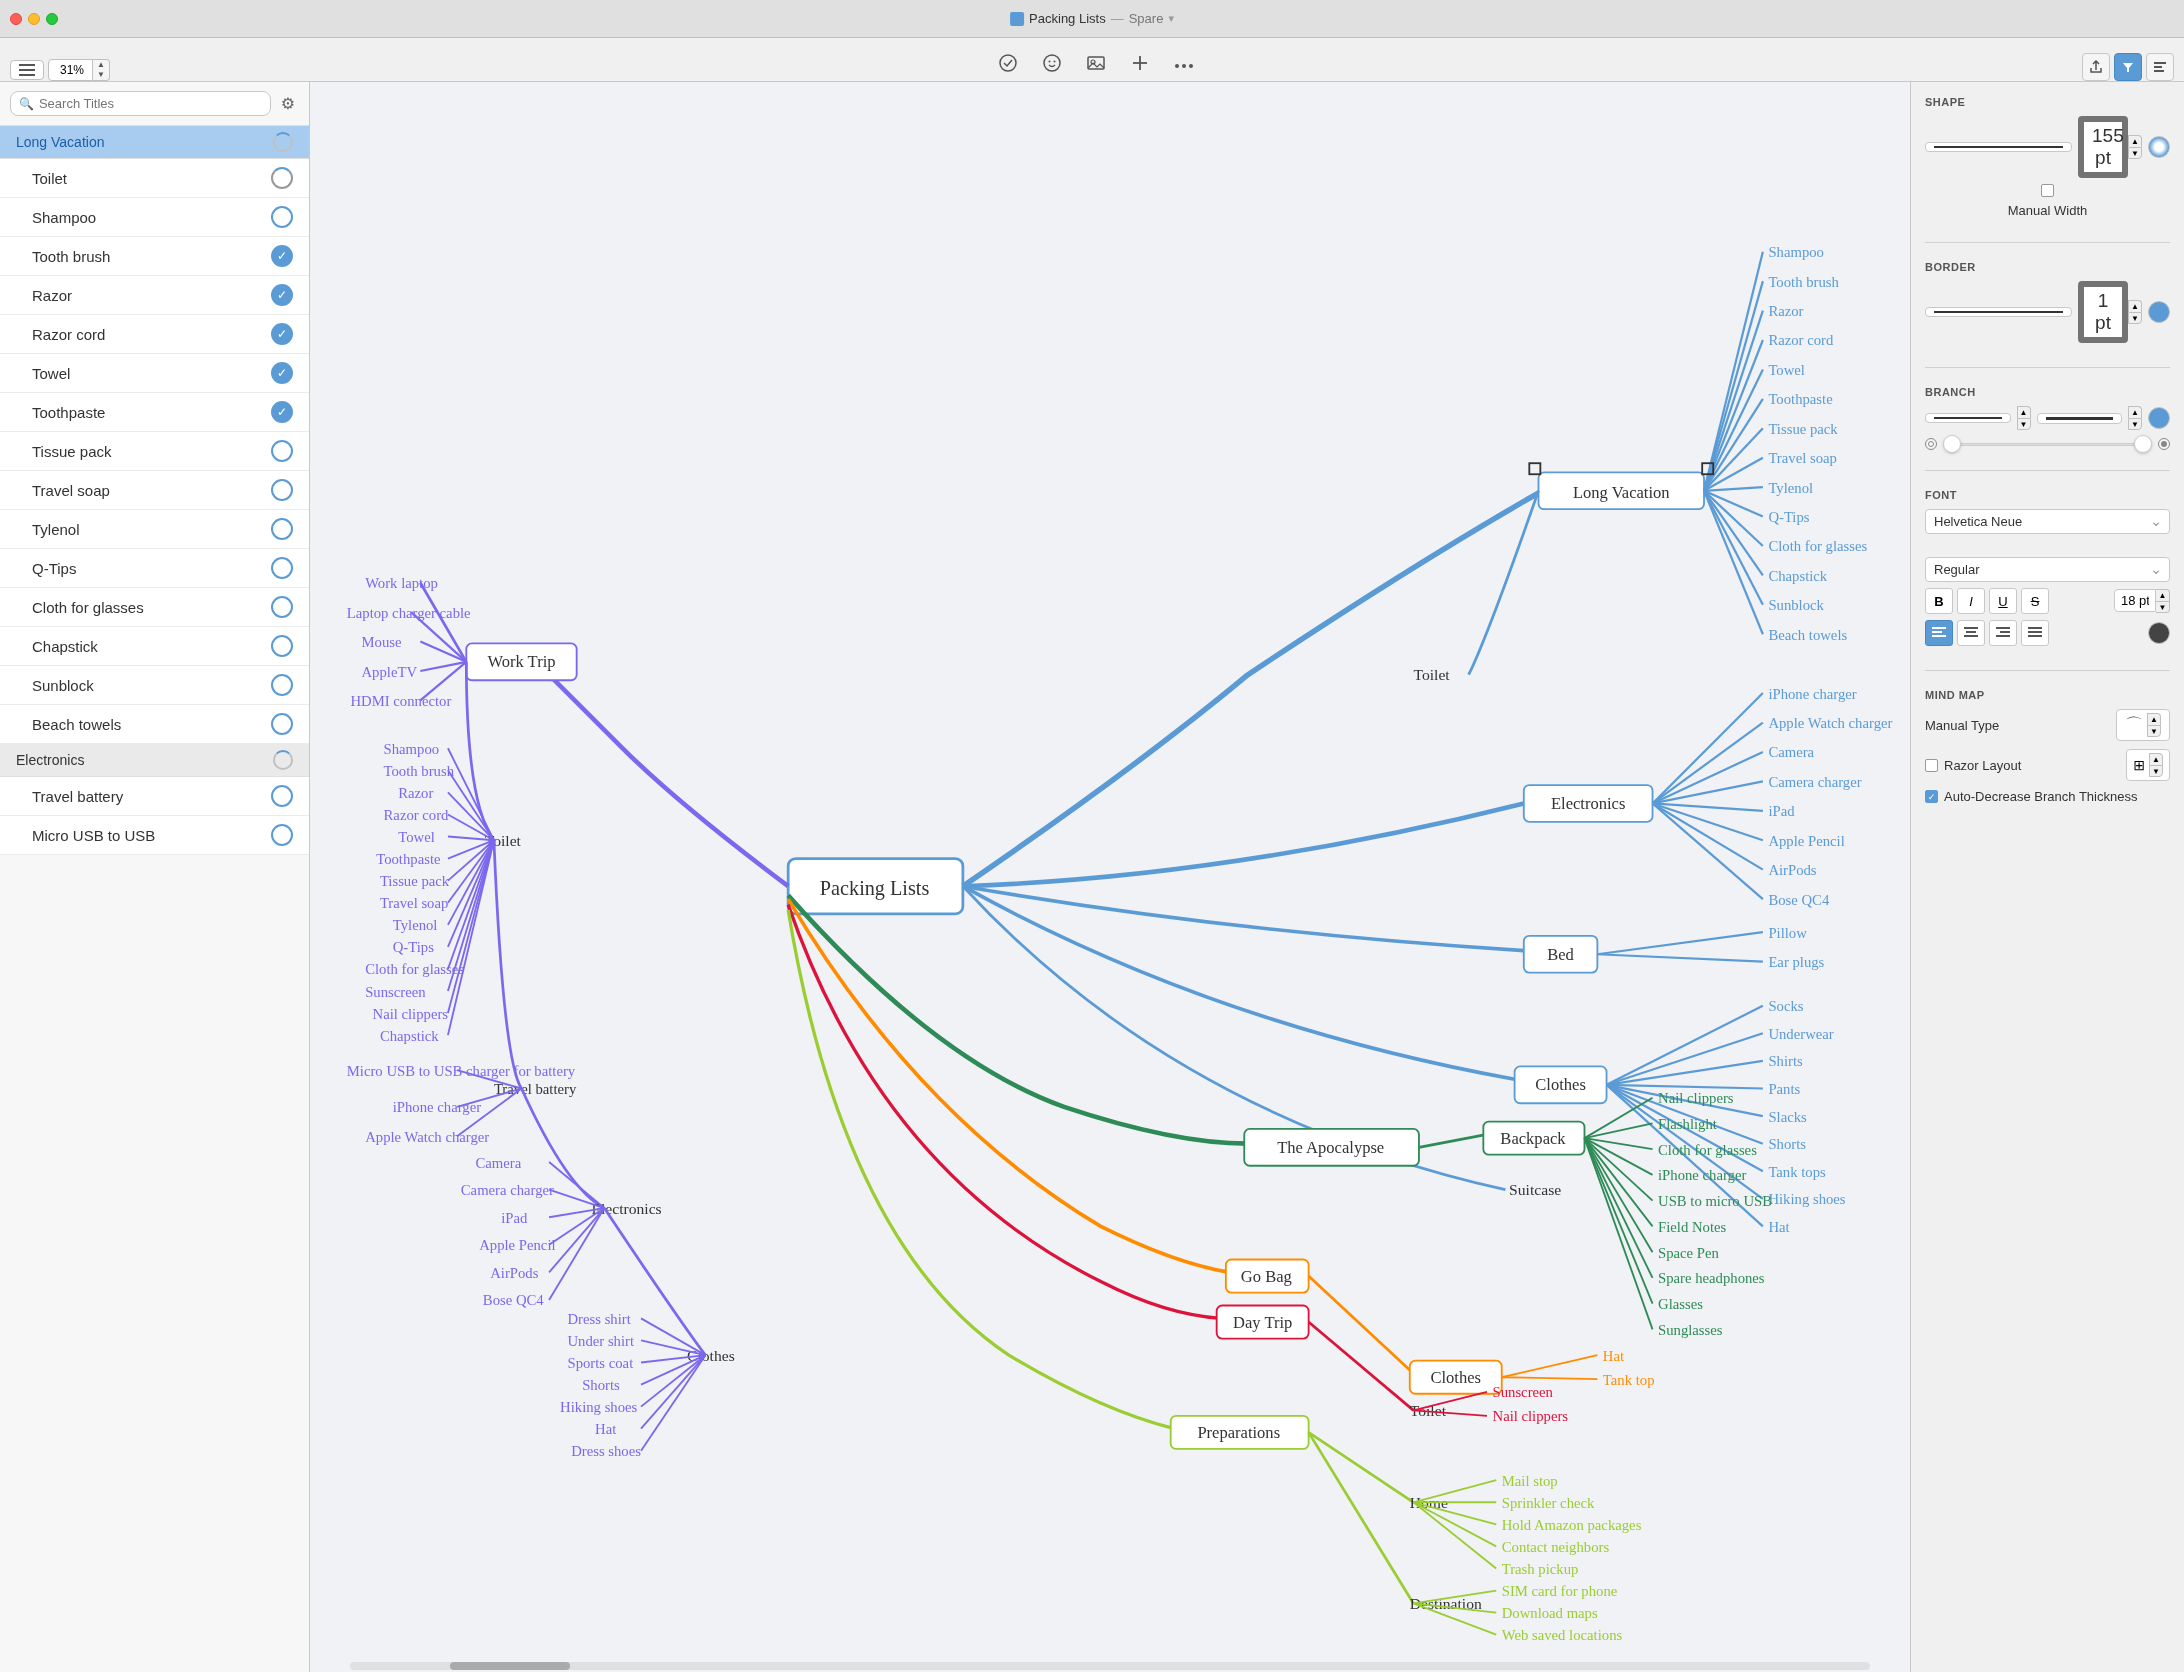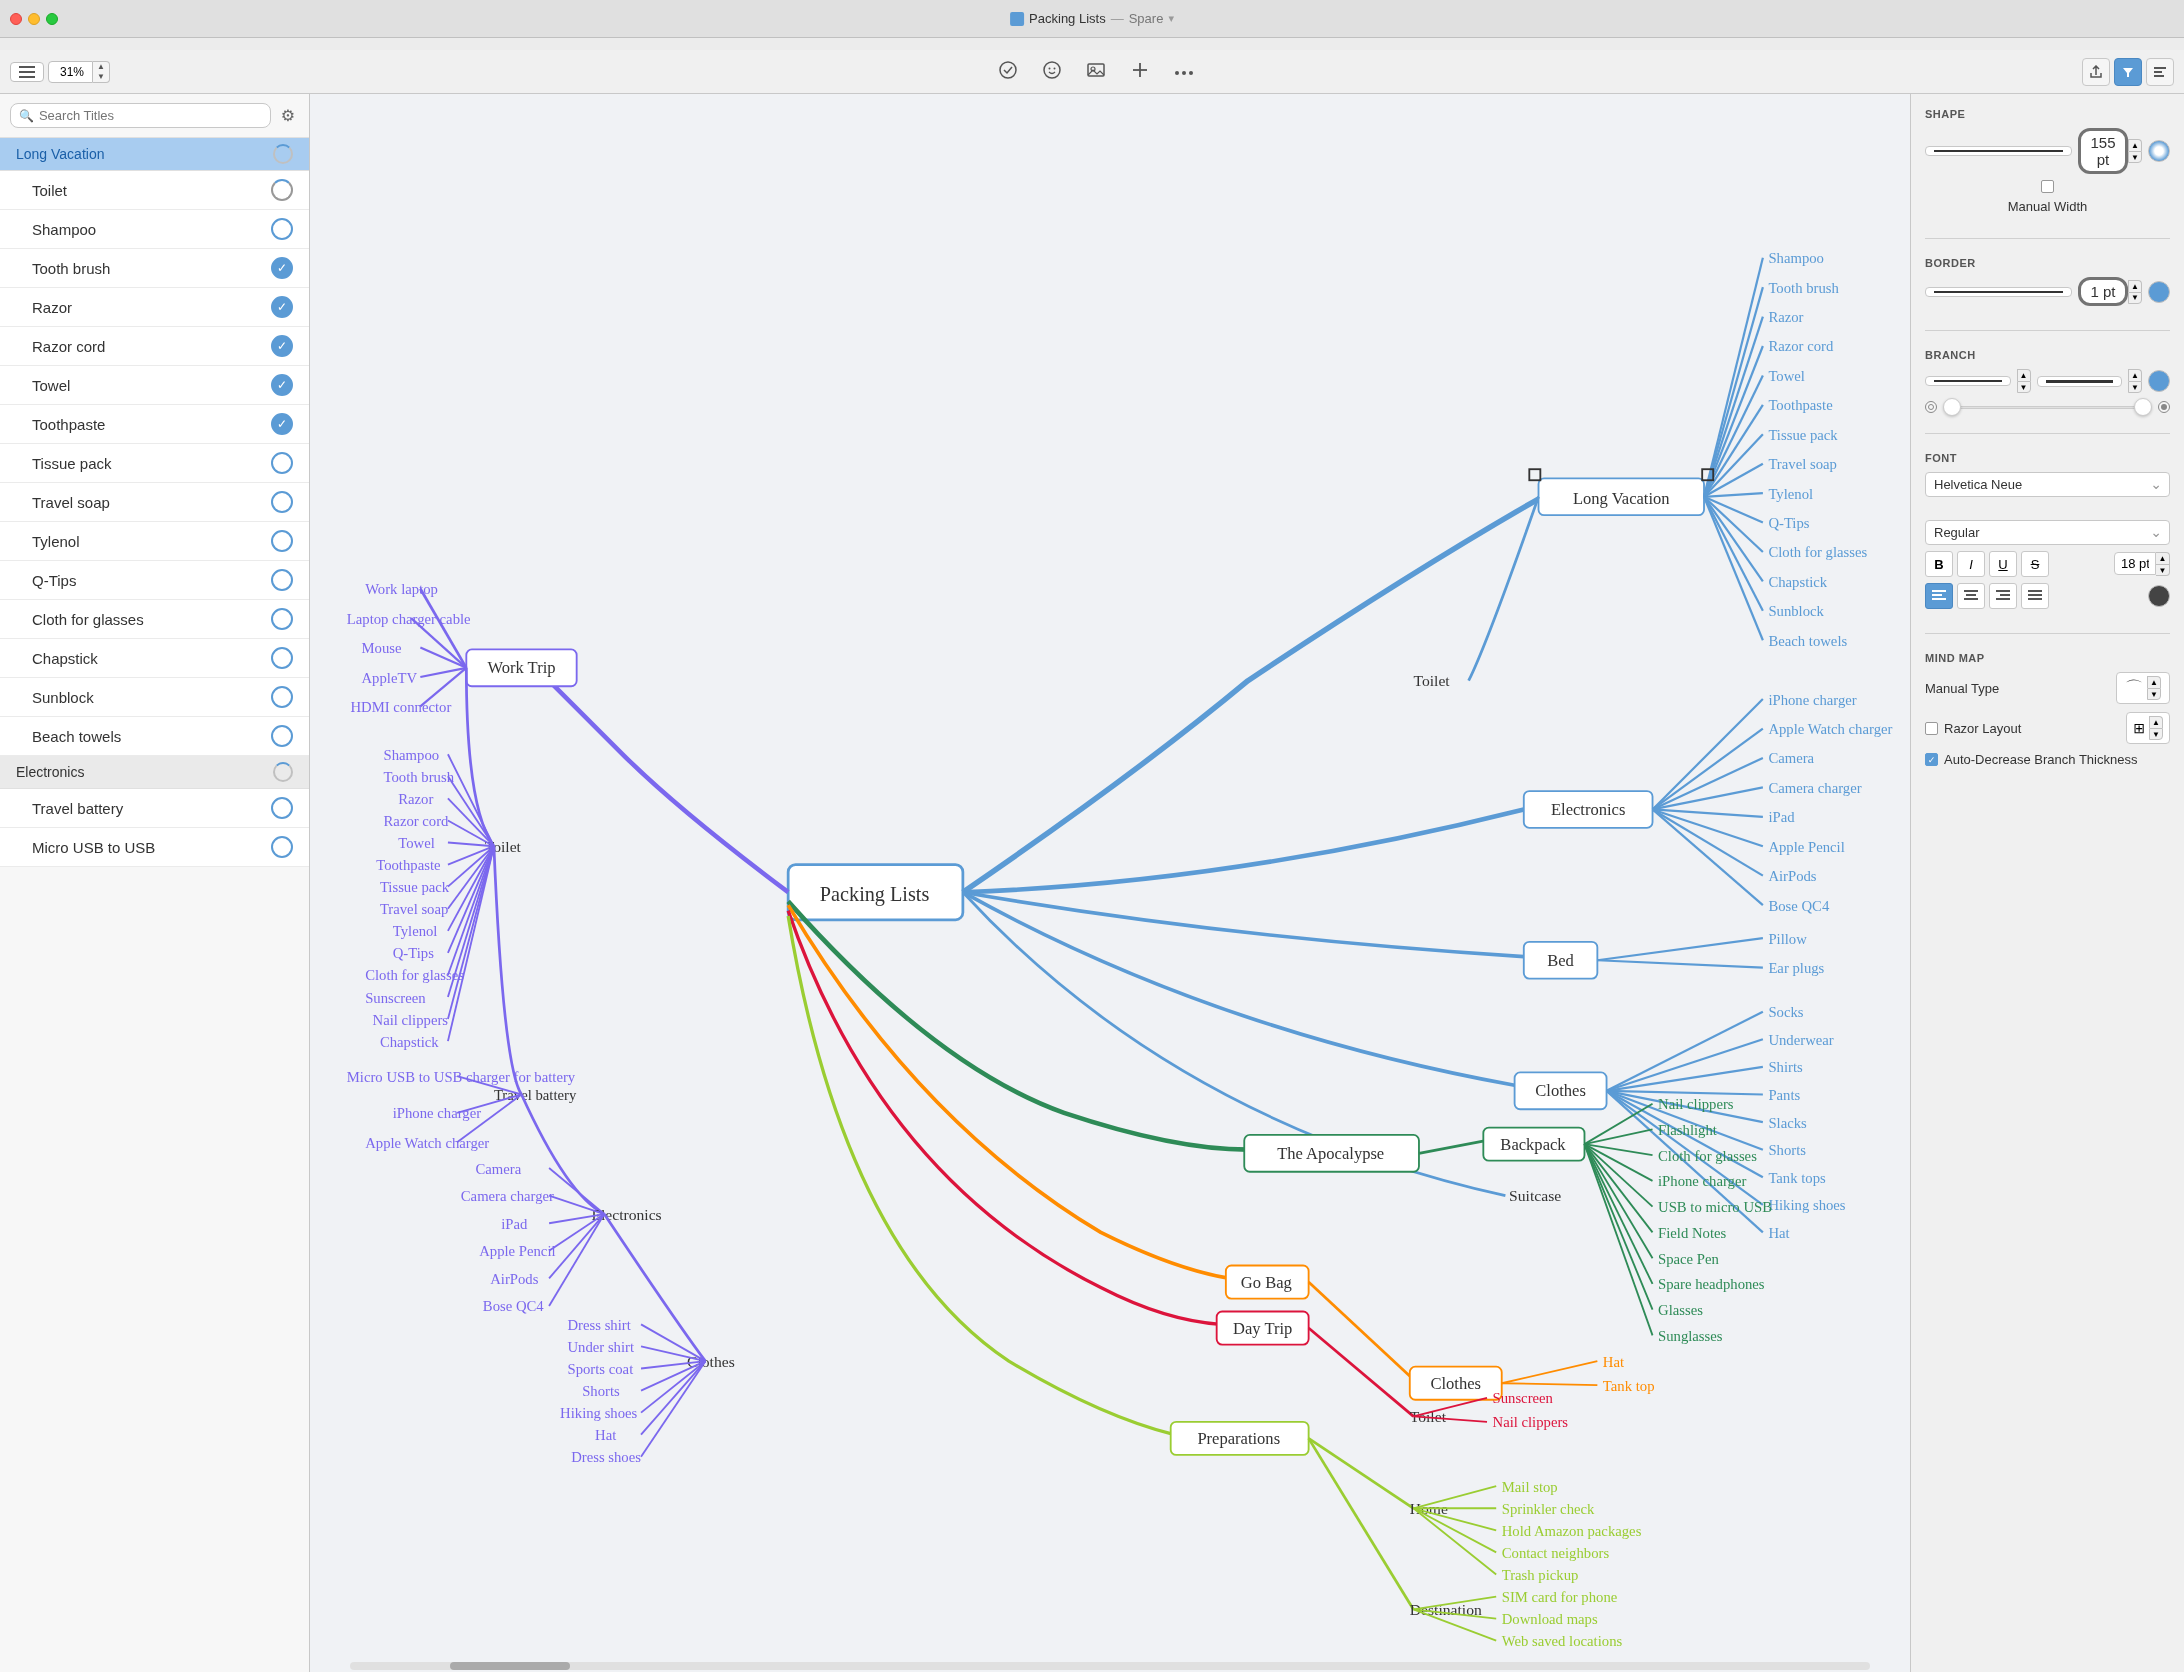--- a/index.html
+++ b/index.html
@@ -22,24 +22,23 @@
     .tl-green { background: #28c940; border: 1px solid #1aab29; }
     .titlebar-center { position: absolute; left: 50%; transform: translateX(-50%); font-size: 13px; color: #333; display: flex; align-items: center; gap: 5px; }
     .titlebar-icon { width: 14px; height: 14px; background: #5b9bd5; border-radius: 2px; display: inline-block; }
 
     
     .toolbar {
       background: #f0f0f0;
       border-bottom: 1px solid #c8c8c8;
       height: 44px;
       display: flex;
-      align-items: center;
+      align-items: flex-end;
       padding: 0 10px;
       gap: 8px;
-      margin-top: 12px;
     }
     .toolbar-left { display: flex; align-items: center; gap: 4px; }
     .toolbar-btn {
       background: #fff;
       border: 1px solid #c0c0c0;
       border-radius: 4px;
       padding: 3px 8px;
       font-size: 12px;
       color: #333;
       cursor: pointer;
@@ -152,24 +151,24 @@
       padding: 14px;
       display: flex;
       flex-direction: column;
       gap: 14px;
     }
     .panel-section { }
     .panel-label { font-size: 11px; font-weight: 700; color: #555; text-transform: uppercase; letter-spacing: 0.5px; margin-bottom: 8px; }
     .panel-row { display: flex; align-items: center; gap: 6px; margin-bottom: 6px; }
     .panel-input {
       background: #fff;
-      border: 3px solid #737373;
-      border-radius: 12px;
+      border: 6px solid #737373;
+      border-radius: 4px;
       padding: 3px 8px;
-      font-size: 15px;
+      font-size: 19px;
       color: #333;
     }
     .panel-stepper { display: flex; flex-direction: column; }
     .stepper-btn { background: #f0f0f0; border: 1px solid #c0c0c0; width: 14px; height: 12px; display: flex; align-items: center; justify-content: center; font-size: 8px; cursor: pointer; }
     .stepper-btn:first-child { border-radius: 0 4px 0 0; border-bottom: none; }
     .stepper-btn:last-child { border-radius: 0 0 4px 0; }
     .line-style-box { flex: 1; background: #fff; border: 1px solid #c8c8c8; border-radius: 4px; padding: 3px 8px; display: flex; align-items: center; }
     .line-style-box .line { height: 2px; background: #333; width: 100%; }
     .color-circle { width: 22px; height: 22px; border-radius: 50%; border: 1px solid #c0c0c0; flex-shrink: 0; }
     .color-blue { background: #5b9bd5; }

